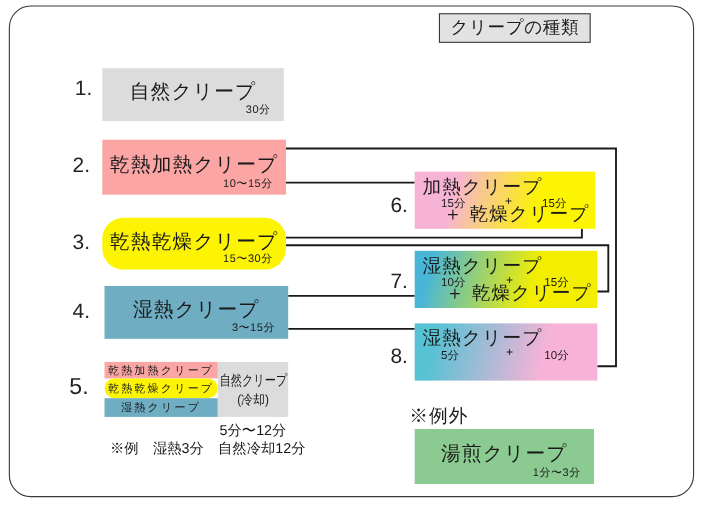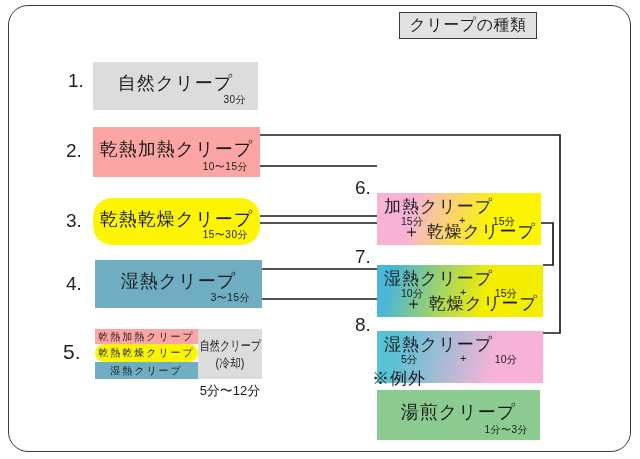--- a/index.html
+++ b/index.html
@@ -22,21 +22,21 @@
   .pbox .plabel{font-size:18px;letter-spacing:1px;transform:translateY(-3px);}
   .pbox .pdur{position:absolute;right:12px;bottom:3px;font-size:10px;letter-spacing:0.5px;}
   .bg-gray{background:#dcdcdc;}
   .bg-pink{background:#fca5a5;}
   .bg-yellow{background:#fcf402;border-radius:19px;}
   .bg-teal{background:#6fadc2;}
   .bg-green{background:#8bcb91;}
   .grad-pink-yellow{background:linear-gradient(105deg,#f7b3d6 22%,#fcf402 68%);}
   .grad-cyan-yellow{background:linear-gradient(105deg,#49b6d8 10%,#f3ee00 65%);}
   .grad-cyan-pink{background:linear-gradient(105deg,#57c2d4 12%,#f6b3d7 70%);}
-  .combo{position:absolute;width:166px;height:52px;margin-top:37px;}
+  .combo{position:absolute;width:166px;height:52px;}
   .combo .cmain{position:absolute;left:7px;top:2px;font-size:17px;letter-spacing:1px;}
   .combo .cmin1{position:absolute;left:24px;top:22px;font-size:10.5px;}
   .combo .cplus{position:absolute;left:50%;top:21px;font-size:11px;}
   .combo .cmin2{position:absolute;right:26px;top:22px;font-size:10.5px;}
   .combo .csecond{position:absolute;right:5px;bottom:2px;font-size:17px;letter-spacing:1px;}
   .stack-row{
     position:absolute;left:95px;width:103px;display:flex;align-items:center;justify-content:center;
     font-size:10px;letter-spacing:2px;white-space:nowrap;
   }
   .cool-box{
@@ -96,20 +96,21 @@
   <div class="stack-row bg-pink" style="top:329px;height:15px;">乾熱加熱クリープ</div>
   <div class="stack-row bg-yellow" style="top:344px;height:18px;">乾熱乾燥クリープ</div>
   <div class="stack-row bg-teal" style="top:362px;height:17px;">湿熱クリープ</div>
 
   <div class="cool-box">
     <div class="cool-line1">自然クリープ</div>
     <div class="cool-line2">(冷却)</div>
   </div>
 
   <div class="small-dur" style="left:196px;width:68px;">5分〜12分</div>
+  <div class="example-note">※例　湿熱3分　自然冷却12分</div>
 
   <div class="num" style="left:355px;top:177px;">6.</div>
   <div class="num" style="left:355px;top:246px;">7.</div>
   <div class="num" style="left:355px;top:314px;">8.</div>
 
   <div class="combo grad-pink-yellow" style="left:377px;top:156px;width:164px;">
     <span class="cmain">加熱クリープ</span>
     <span class="cmin1">15分</span>
     <span class="cplus">+</span>
     <span class="cmin2">15分</span>

